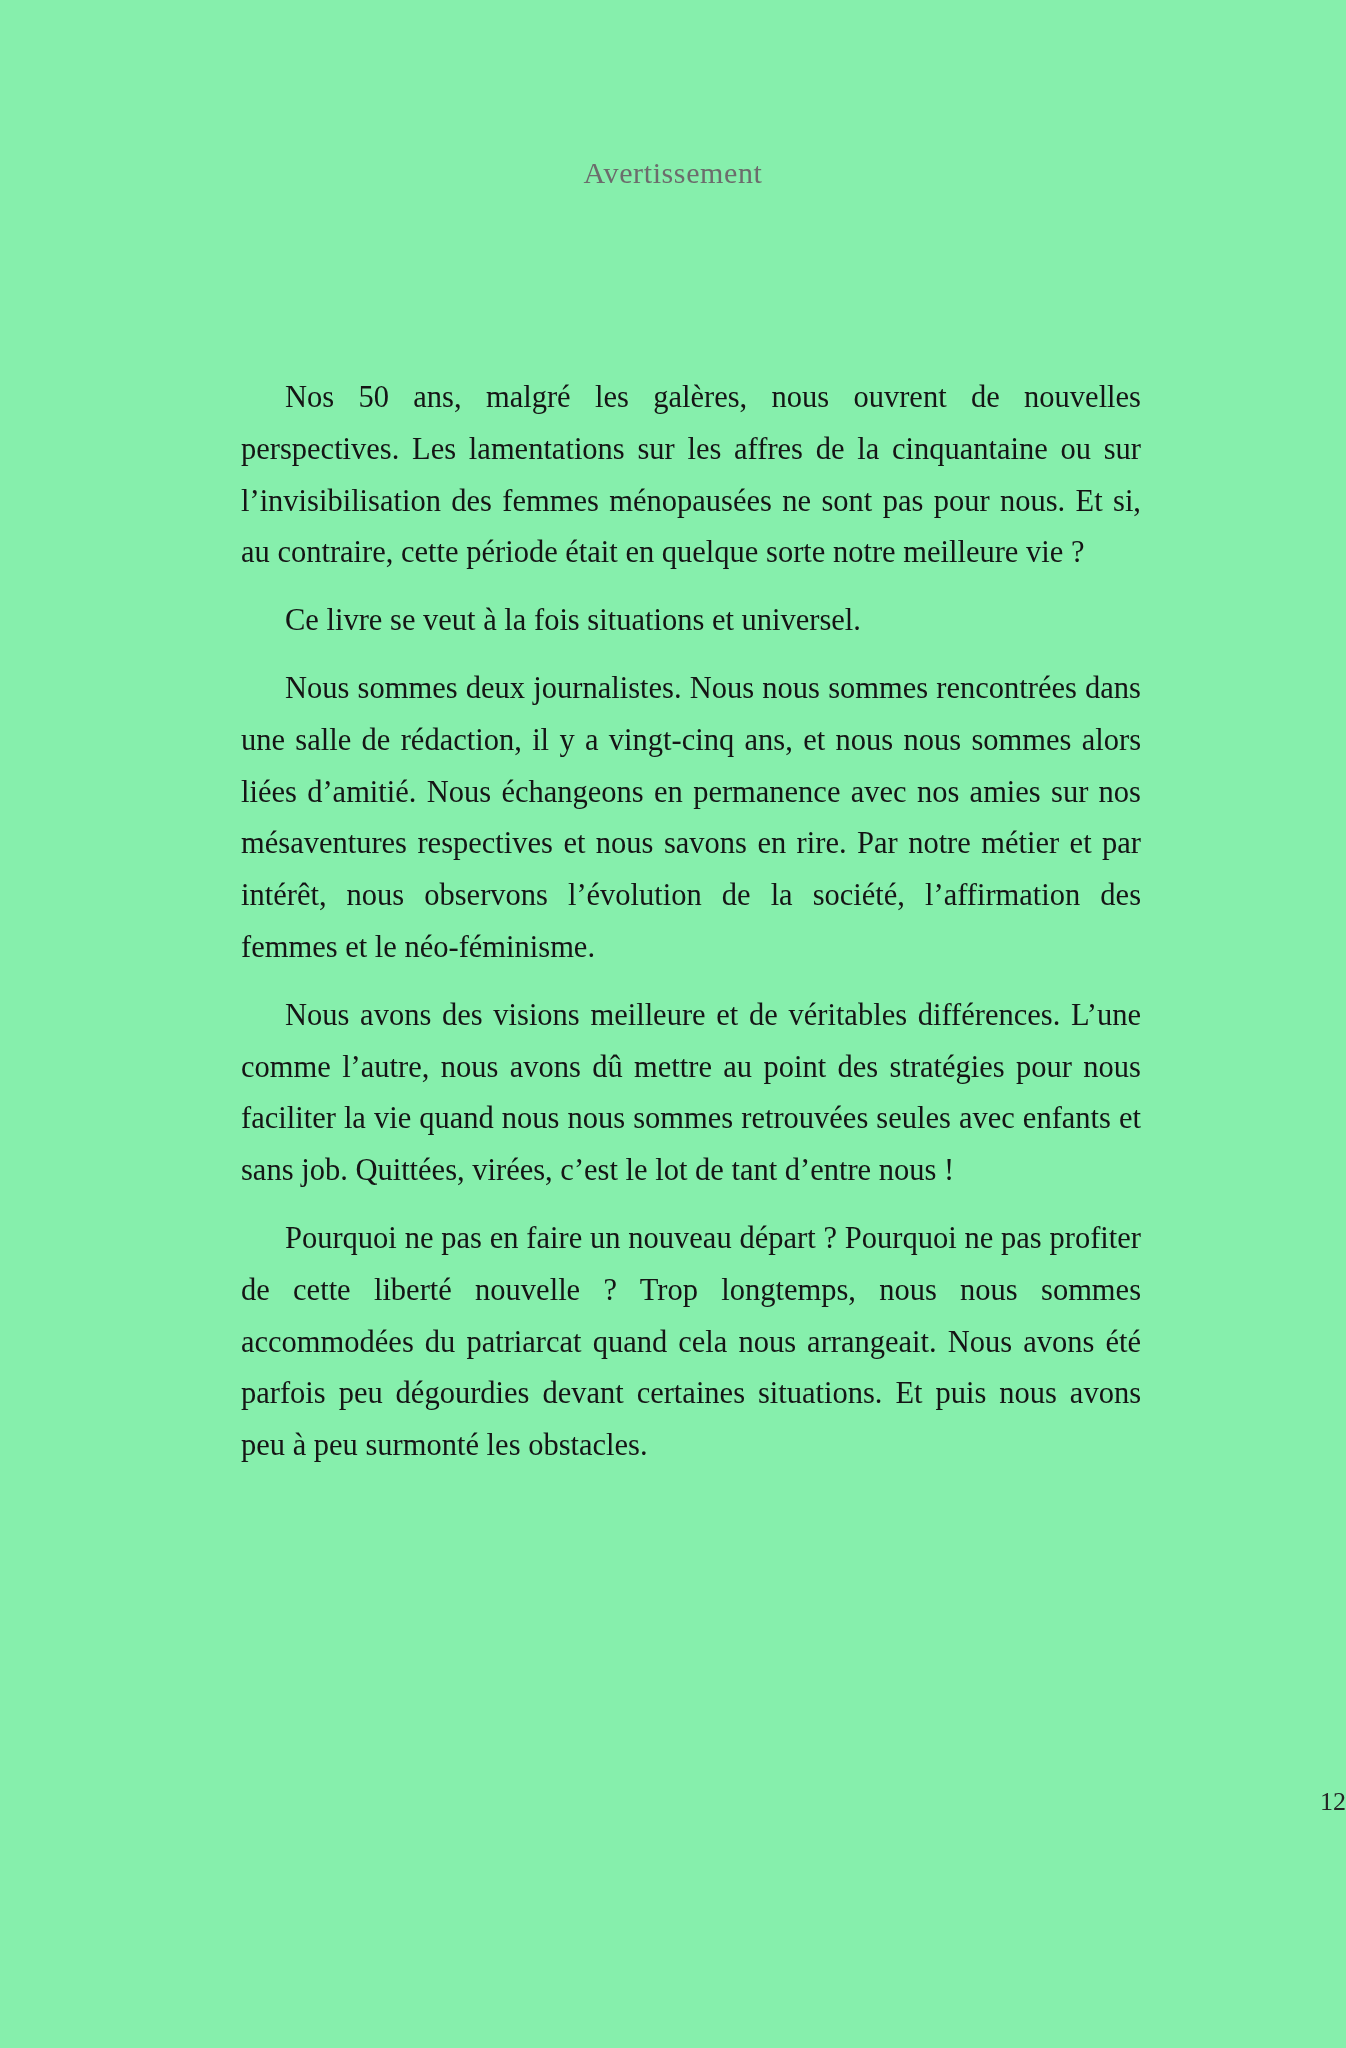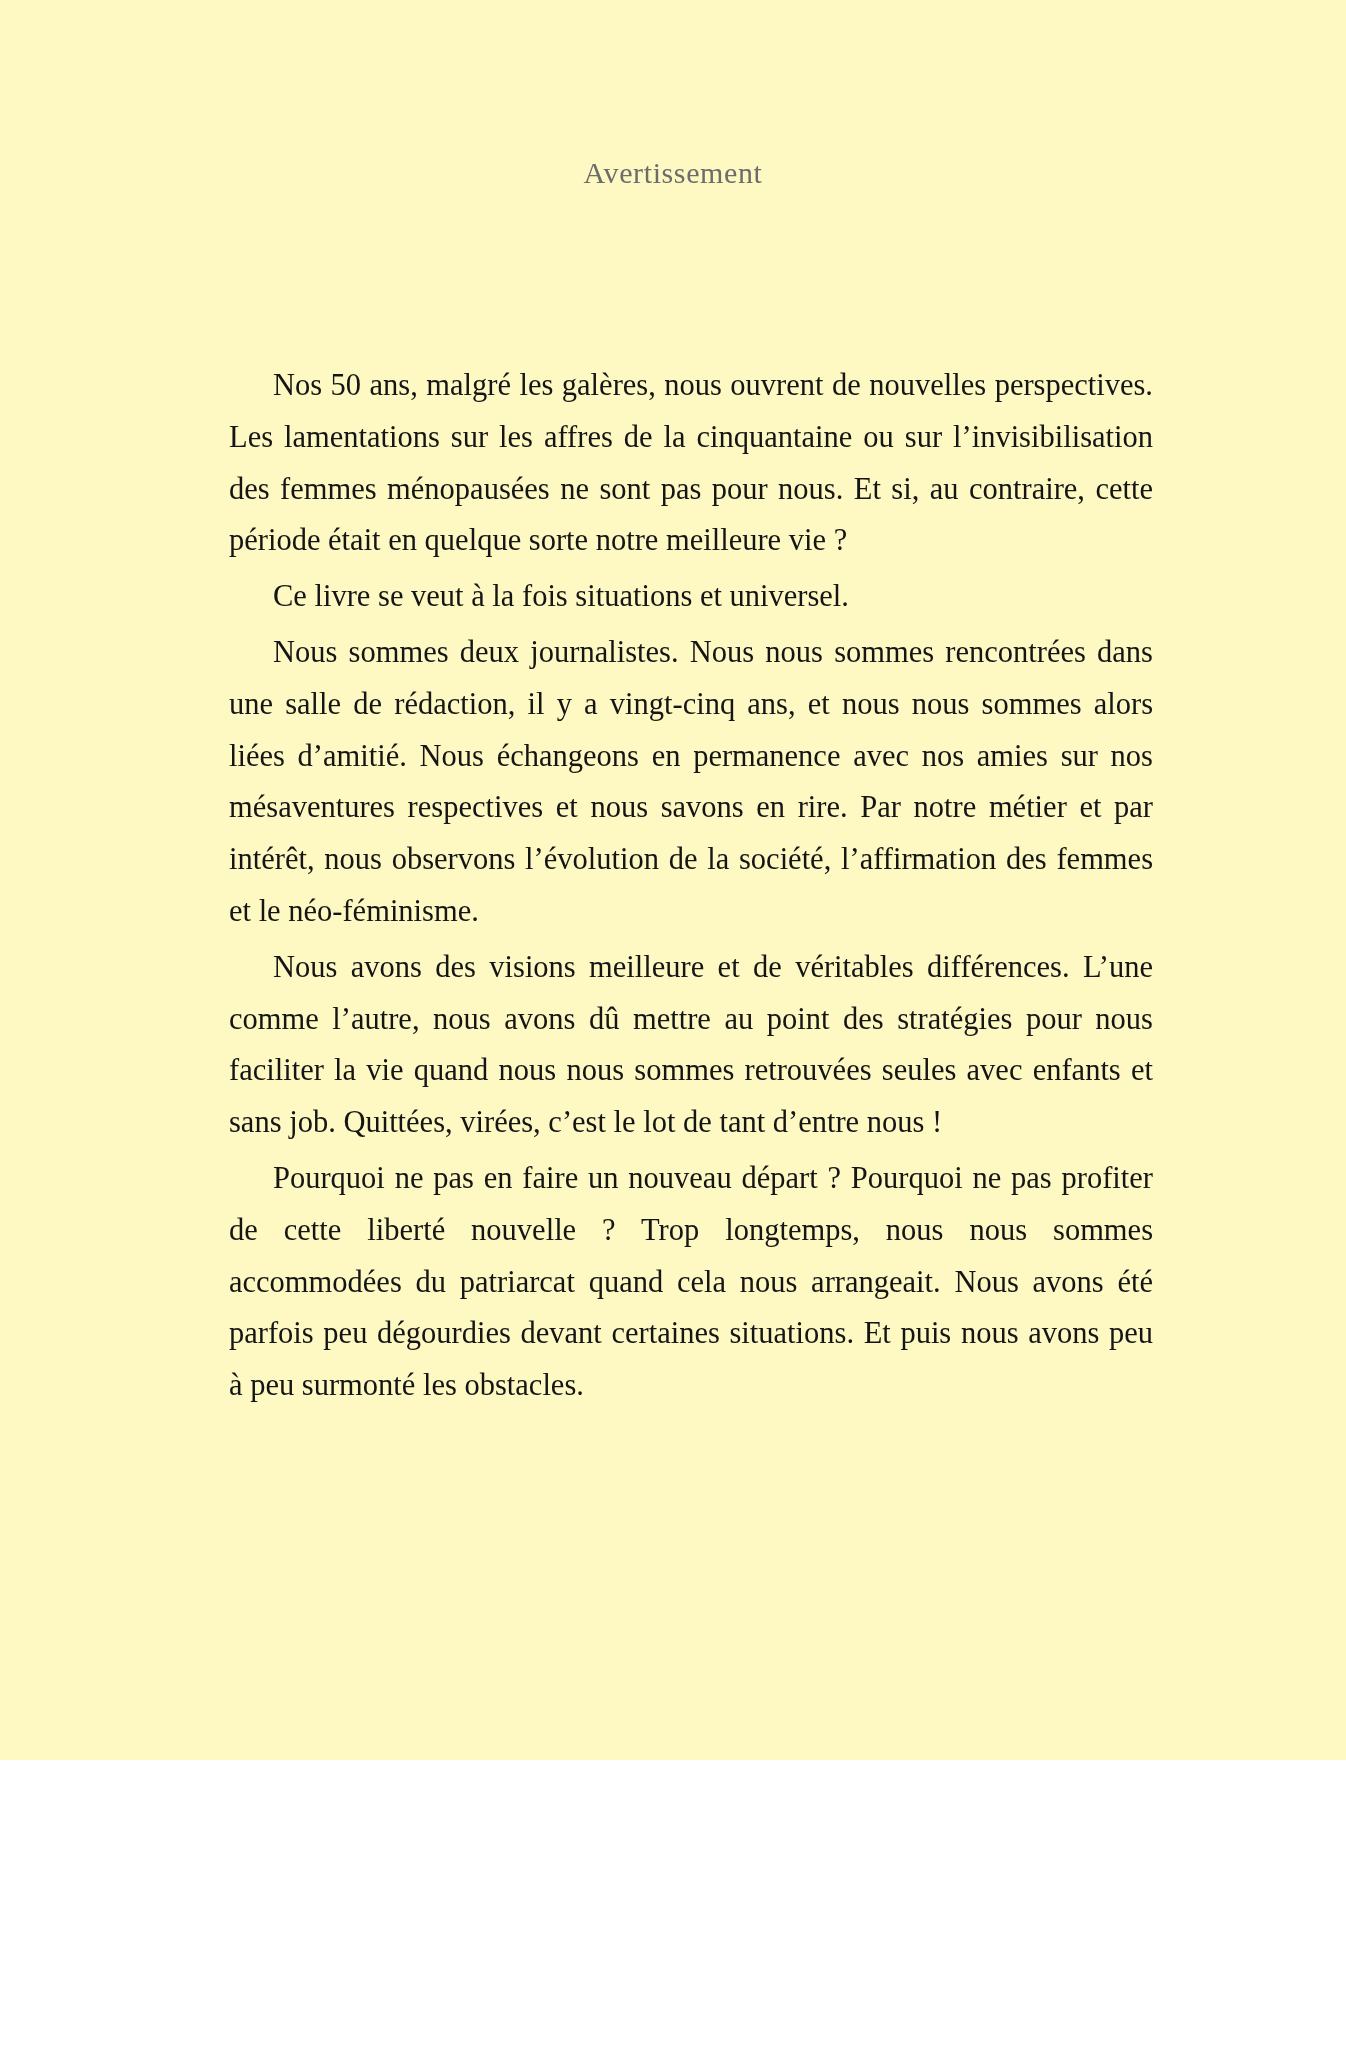--- a/index.html
+++ b/index.html
@@ -3,22 +3,22 @@
 <meta charset="utf-8">
 <style>
   html, body {
     margin: 0;
     padding: 0;
     background: #ffffff;
   }
   .page {
     position: relative;
     width: 1346px;
-    height: 1760px;
-    background: #fef9c3;
+    height: 2048px;
+    background: #86efac;
     overflow: hidden;
     font-family: "Liberation Serif", "DejaVu Serif", serif;
   }
 
   
   .running-head {
     position: absolute;
     top: 158px;
     left: 0;
     width: 1346px;
@@ -38,21 +38,21 @@
     top: 356px;
     width: 932px;
     color: #151515;
     font-size: 30.5px;
     line-height: 51.8px;
     text-align: justify;
     text-justify: inter-word;
     -webkit-font-smoothing: antialiased;
   }
   .textblock p {
-    margin: 4px;
+    margin: 16px;
     text-indent: 44px;
     text-align: justify;
     hyphens: manual;
     -webkit-hyphens: manual;
   }
   
 
   
   .folio {
     position: absolute;

